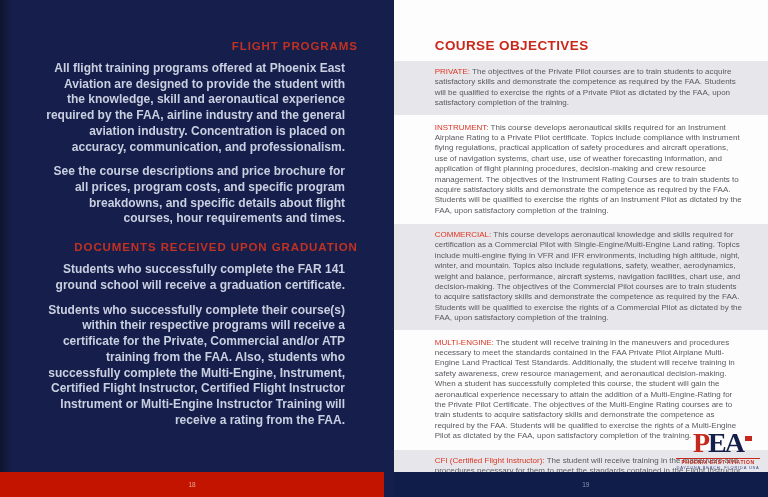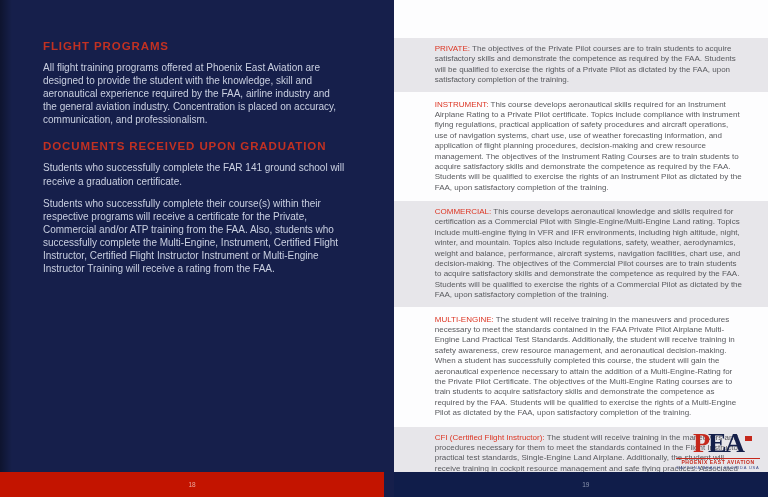--- a/index.html
+++ b/index.html
@@ -5,34 +5,35 @@
   * { margin:0; padding:0; box-sizing:border-box; }
   html,body { width:768px; height:497px; overflow:hidden; }
   body { font-family:"Liberation Sans", sans-serif; background:#fff; }
 
   .spread { position:relative; width:768px; height:497px; display:flex; }
 
   
   .page-left {
     position:relative; width:404px; height:497px;
     background:#161f4b;
+    text-align:right;
   }
   .spine-shadow {
     position:absolute; left:0; top:0; width:12px; height:472px;
     background:linear-gradient(to right, rgba(0,0,0,0.38), rgba(0,0,0,0));
     pointer-events:none;
   }
   .left-content { position:relative; padding:40px 36px 0 43px; }
   .left-heading {
     color:#c23122; font-size:11.5px; font-weight:bold;
     letter-spacing:0.9px; margin-bottom:9px;
   }
   .left-para {
-    color:#c9cfe0; font-size:10px; line-height:1.31;
-    margin-bottom:9px; max-width:302px;
+    color:#c9cfe0; font-size:12px; line-height:1.31;
+    margin-bottom:9px; max-width:302px;font-weight:bold;
   }
   .left-section-2 { margin-top:14px; }
 
   .footer-left {
     position:absolute; left:0; bottom:0; width:384px; height:25px;
     background:#c31400; display:flex; align-items:center; justify-content:center;
   }
   .footer-left .pagenum { color:#e9a497; font-size:6.5px; }
 
   
@@ -89,37 +90,39 @@
 
 <div class="spread">
 
   <div class="page-left">
     <div class="spine-shadow"></div>
     <div class="left-content">
 
       <section>
         <h2 class="left-heading">FLIGHT PROGRAMS</h2>
         <p class="left-para">All flight training programs offered at Phoenix East Aviation are designed to provide the student with the knowledge, skill and aeronautical experience required by the FAA, airline industry and the general aviation industry. Concentration is placed on accuracy, communication, and professionalism.</p>
+        <p class="left-para">See the course descriptions and price brochure for all prices, program costs, and specific program breakdowns, and specific details about flight courses, hour requirements and times.</p>
       </section>
 
       <section class="left-section-2">
         <h2 class="left-heading">DOCUMENTS RECEIVED UPON GRADUATION</h2>
         <p class="left-para">Students who successfully complete the FAR 141 ground school will receive a graduation certificate.</p>
         <p class="left-para">Students who successfully complete their course(s) within their respective programs will receive a certificate for the Private, Commercial and/or ATP training from the FAA. Also, students who successfully complete the Multi-Engine, Instrument, Certified Flight Instructor, Certified Flight Instructor Instrument or Multi-Engine Instructor Training will receive a rating from the FAA.</p>
       </section>
 
     </div>
     <div class="footer-left">
       <span class="pagenum">18</span>
     </div>
   </div>
 
   <div class="page-right">
     <div class="right-content">
 
+      <h1 class="right-heading">COURSE OBJECTIVES</h1>
 
       <div class="objective-block highlight">
         <span class="objective-label">PRIVATE:</span><span> The objectives of the Private Pilot courses are to train students to acquire satisfactory skills and demonstrate the competence as required by the FAA. Students will be qualified to exercise the rights of a Private Pilot as dictated by the FAA, upon satisfactory completion of the training.</span>
       </div>
 
       <div class="objective-block">
         <span class="objective-label">INSTRUMENT:</span><span> This course develops aeronautical skills required for an Instrument Airplane Rating to a Private Pilot certificate. Topics include compliance with instrument flying regulations, practical application of safety procedures and aircraft operations, use of navigation systems, chart use, use of weather forecasting information, and application of flight planning procedures, decision-making and crew resource management. The objectives of the Instrument Rating Courses are to train students to acquire satisfactory skills and demonstrate the competence as required by the FAA. Students will be qualified to exercise the rights of an Instrument Pilot as dictated by the FAA, upon satisfactory completion of the training.</span>
       </div>
 
       <div class="objective-block highlight">

